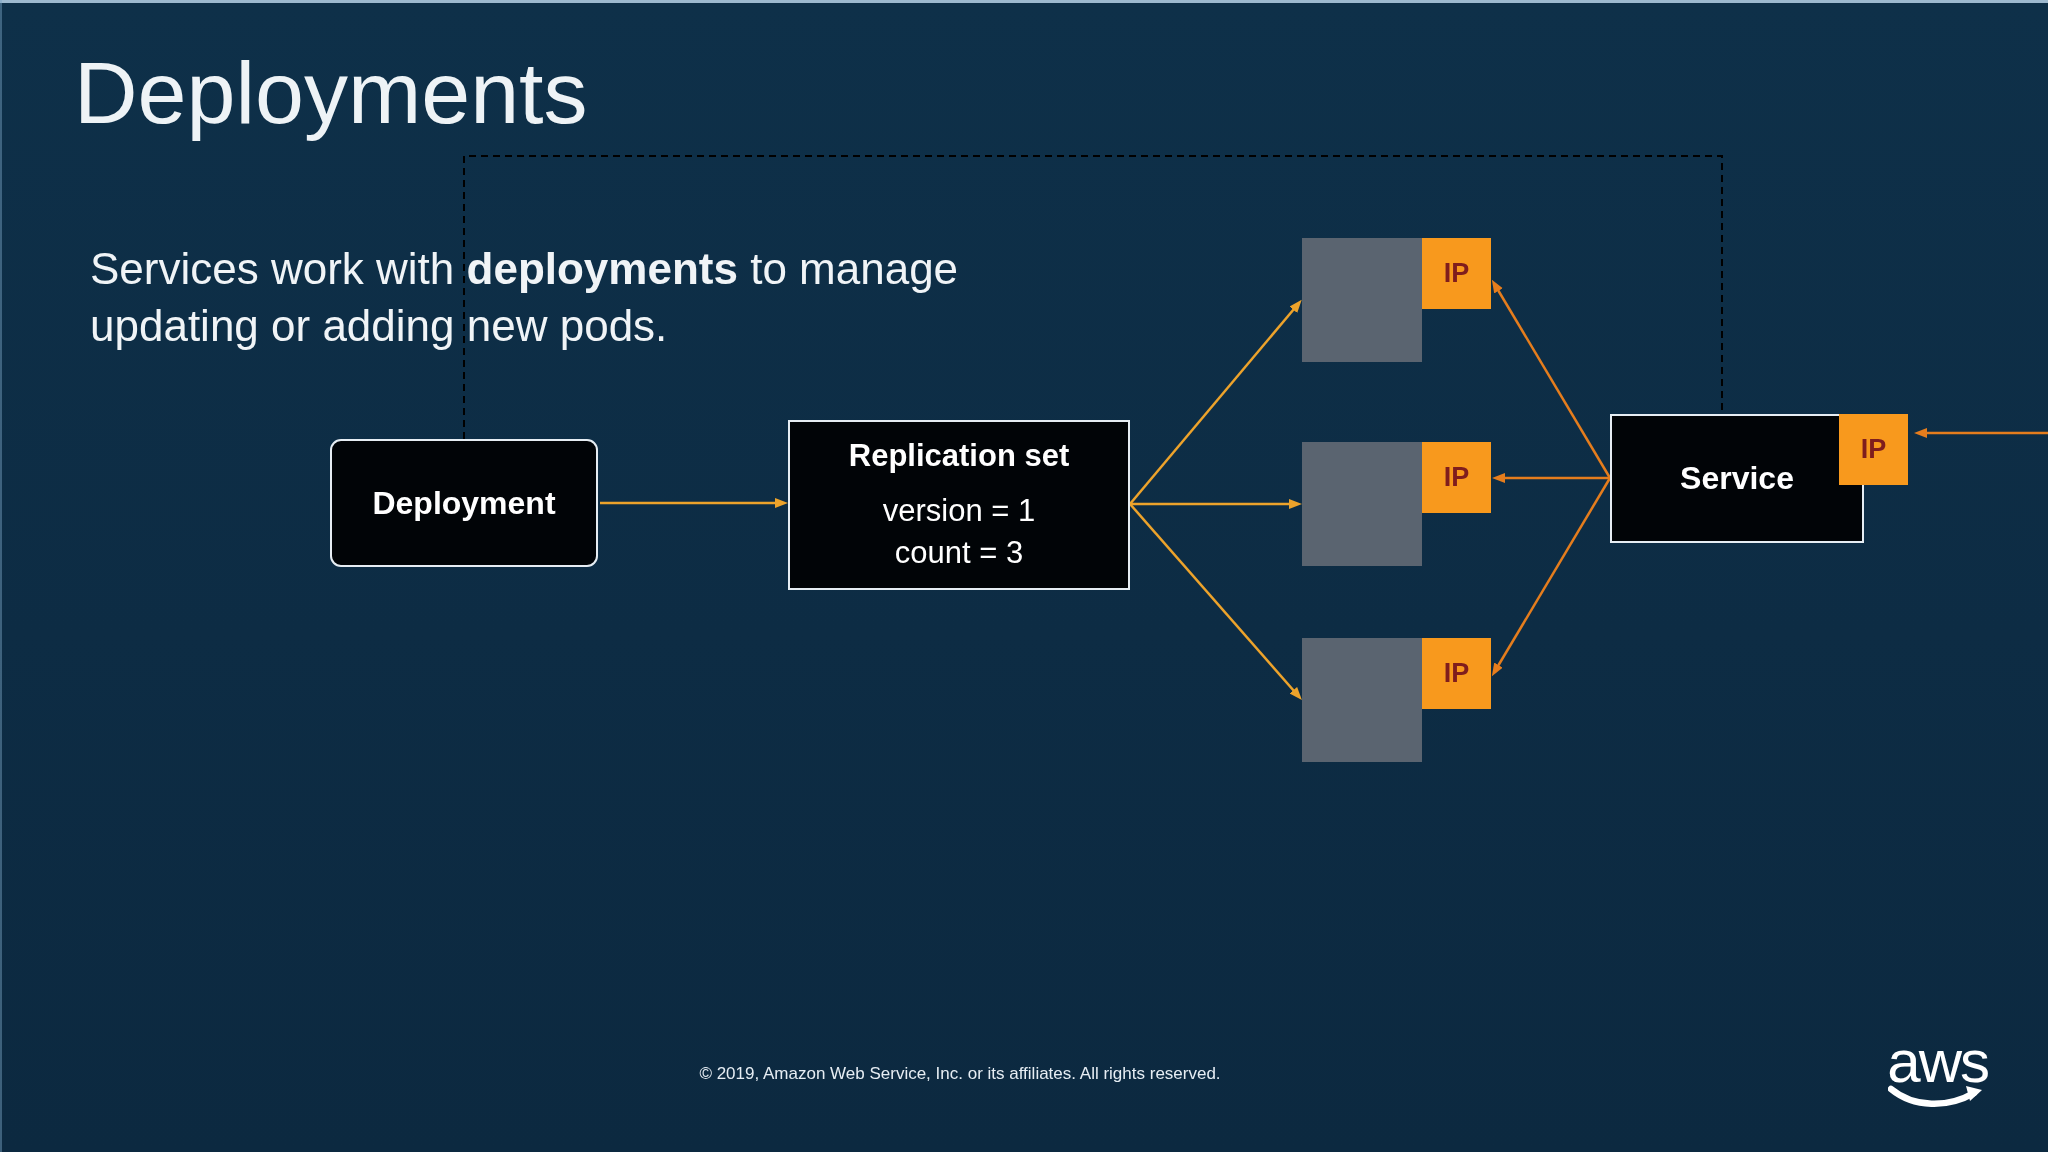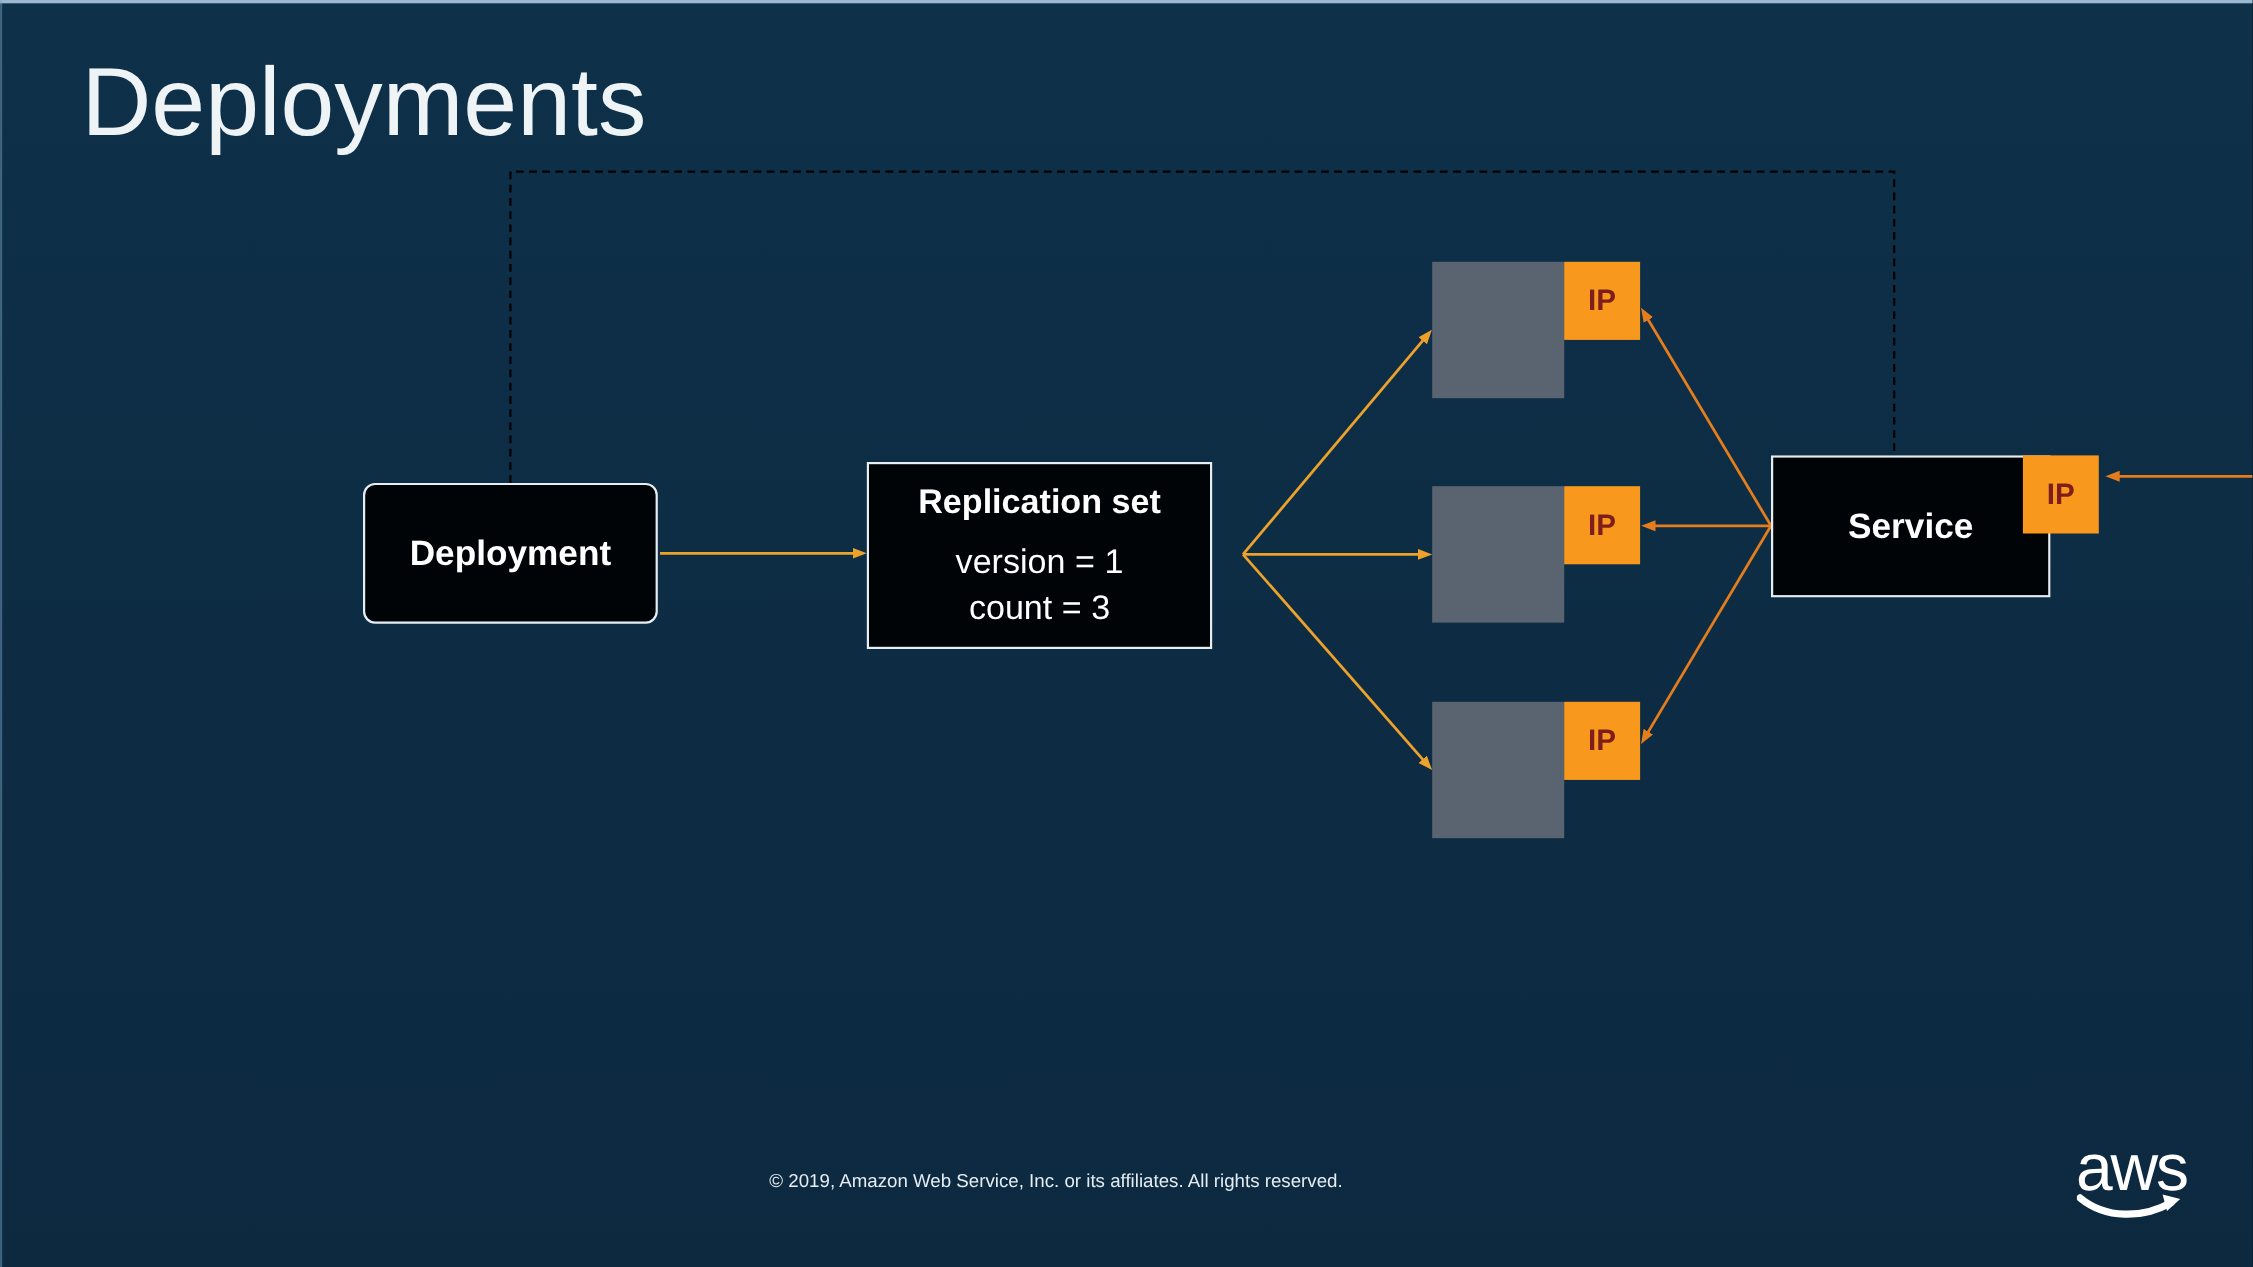--- a/index.html
+++ b/index.html
@@ -24,21 +24,21 @@
 
   .diagram-svg{position:absolute;left:0;top:0;width:2048px;height:1152px;pointer-events:none;}
 
   .nodebox{
     position:absolute;background:#010407;border:2px solid #e6edf3;
     color:#ffffff;display:flex;align-items:center;justify-content:center;
     box-sizing:border-box;
   }
   .nodebox .lbl{font-size:32px;font-weight:700;}
   .box-deployment{left:330px;top:439px;width:268px;height:128px;border-radius:11px;}
-  .box-replicaset{left:788px;top:420px;width:314px;height:170px;flex-direction:column;justify-content:flex-start;padding-top:16px;}
+  .box-replicaset{left:788px;top:420px;width:342px;height:170px;flex-direction:column;justify-content:flex-start;padding-top:16px;}
   .box-replicaset .rs-title{font-size:31px;font-weight:700;margin-bottom:16px;}
   .box-replicaset .rs-line{font-size:31px;font-weight:400;line-height:42px;}
   .box-service{left:1610px;top:414px;width:254px;height:129px;}
 
   .pod{position:absolute;width:120px;height:124px;background:#5a6470;}
   .pod-1{left:1302px;top:238px;}
   .pod-2{left:1302px;top:442px;}
   .pod-3{left:1302px;top:638px;}
 
   .ipbadge{
@@ -90,20 +90,21 @@
     <g stroke="#e57d1d" stroke-width="2.5">
       <line x1="1610" y1="478" x2="1498" y2="290" marker-end="url(#orange-head)"></line>
       <line x1="1610" y1="478" x2="1504" y2="478" marker-end="url(#orange-head)"></line>
       <line x1="1610" y1="478" x2="1498" y2="666" marker-end="url(#orange-head)"></line>
       <line x1="2048" y1="433" x2="1926" y2="433" marker-end="url(#orange-head)"></line>
     </g>
   </svg>
 
   <div class="title">Deployments</div>
 
+  <div class="para para-intro"><span>Services work with </span><b>deployments</b><span> to manage updating or adding new pods.</span></div>
 
 
   <div class="nodebox box-deployment">
     <span class="lbl">Deployment</span>
   </div>
 
   <div class="nodebox box-replicaset">
     <span class="rs-title">Replication set</span>
     <span class="rs-line">version = 1</span>
     <span class="rs-line">count = 3</span>

